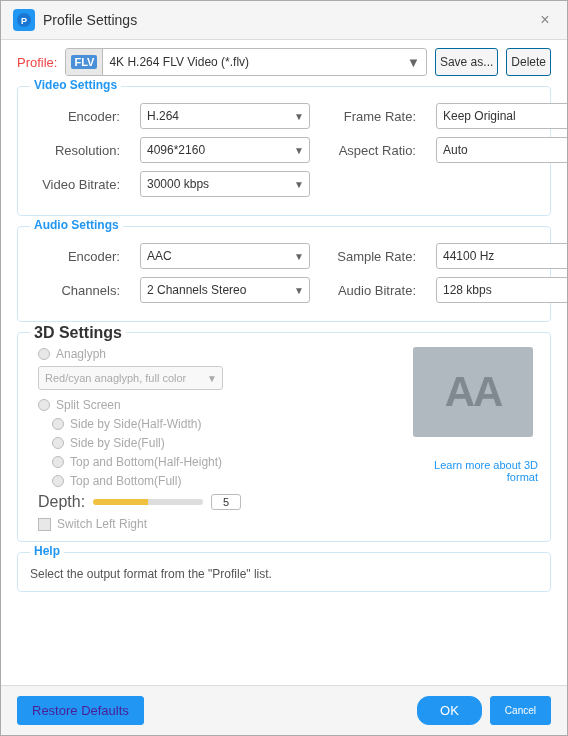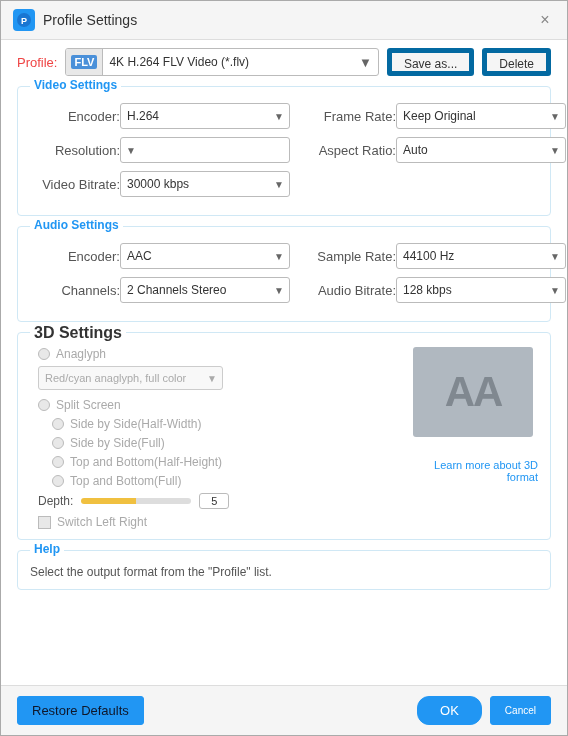--- a/index.html
+++ b/index.html
@@ -112,22 +112,22 @@
       flex: 1;
       padding: 0 6px;
       font-size: 12px;
       color: #333;
     }
     .profile-dropdown-arrow {
       padding: 0 6px;
       color: #666;
     }
     .btn-saveas, .btn-delete {
-      padding: 4px 12px;
-      border: 5px solid #0369a1;
+      padding: 4px 4px;
+      border: 1px solid #0369a1;
       border-radius: 3px;
       background: #f5f5f5;
       cursor: pointer;
       font-size: 12px;
       color: #333;
       height: 28px;
     }
 
     
     .section {
@@ -149,21 +149,21 @@
     }
     .section-content {
       padding: 16px 12px 10px;
     }
 
     
     .form-row {
       display: flex;
       align-items: center;
       margin-bottom: 8px;
-      gap: 0;
+      gap: 20px;
       justify-content: center;
     }
     .form-label {
       text-align: right;
       color: #555;
       white-space: nowrap;
       min-width: 90px;
     }
     .form-select {
       display: flex;
@@ -297,21 +297,21 @@
     }
 
     
     .depth-row {
       display: flex;
       align-items: center;
       gap: 8px;
       margin-bottom: 6px;
       margin-left: 8px;
     }
-    .depth-label { color: #555; font-size: 12px; }
+    .depth-label { color: #555; font-size: 16px; }
     .depth-slider {
       width: 110px;
       height: 6px;
       background: linear-gradient(to right, #f0c040 0%, #f0c040 50%, #ddd 50%);
       border-radius: 3px;
       position: relative;
     }
     .depth-number {
       border: 1px solid #bbb;
       border-radius: 3px;
@@ -359,21 +359,21 @@
       padding: 10px 16px;
       display: flex;
       align-items: center;
       justify-content: space-between;
     }
     .btn-restore {
       padding: 6px 14px;
       border: 1px solid #2196F3;
       border-radius: 3px;
       background: #2196F3;
-      color: #0f172a;
+      color: #4c1d95;
       cursor: pointer;
       font-size: 13px;
     }
     .footer-right { display: flex; gap: 8px; }
     .btn-ok {
       padding: 6px 22px;
       border: 1px solid #2196F3;
       border-radius: 12px;
       background: #2196F3;
       color: white;
@@ -448,20 +448,21 @@
             <div class="form-row">
               <span class="form-label">Encoder:</span>
               <div class="form-select">
                 <span class="form-select-text">H.264</span>
                 <span class="form-select-arrow">▼</span>
               </div>
             </div>
             <div class="form-row">
               <span class="form-label">Resolution:</span>
               <div class="form-select">
+                <span class="form-select-text">4096*2160</span>
                 <span class="form-select-arrow">▼</span>
               </div>
             </div>
             <div class="form-row">
               <span class="form-label">Video Bitrate:</span>
               <div class="form-select">
                 <span class="form-select-text">30000 kbps</span>
                 <span class="form-select-arrow">▼</span>
               </div>
             </div>

